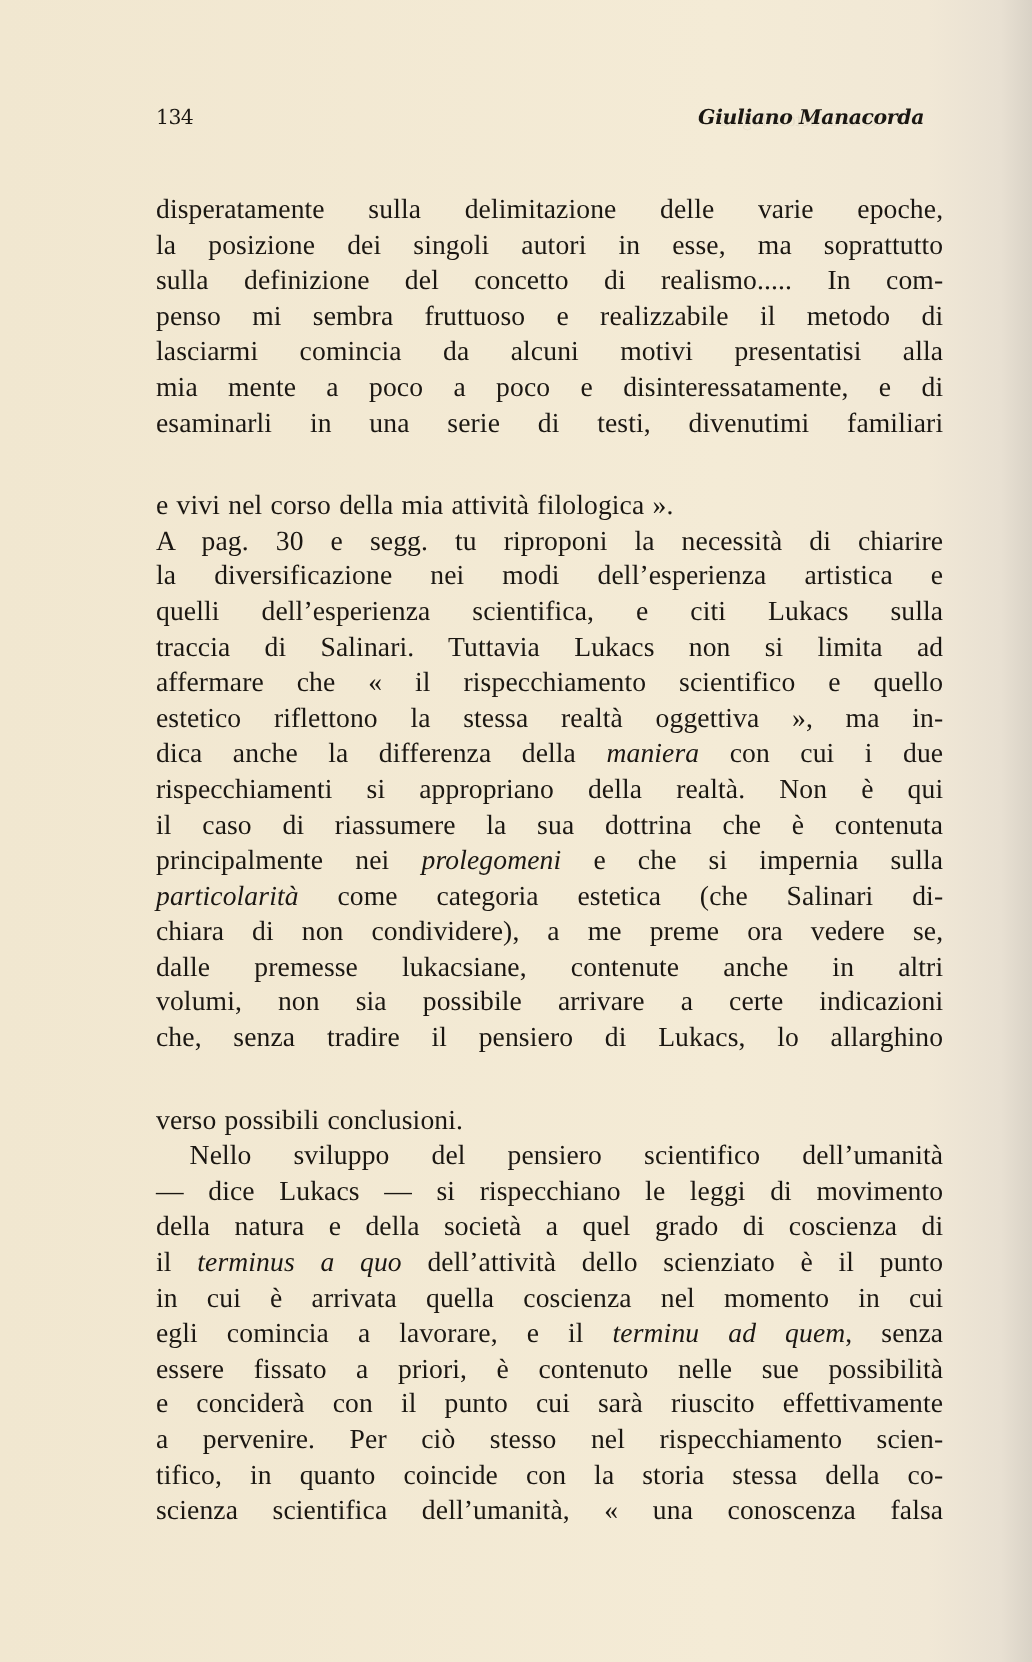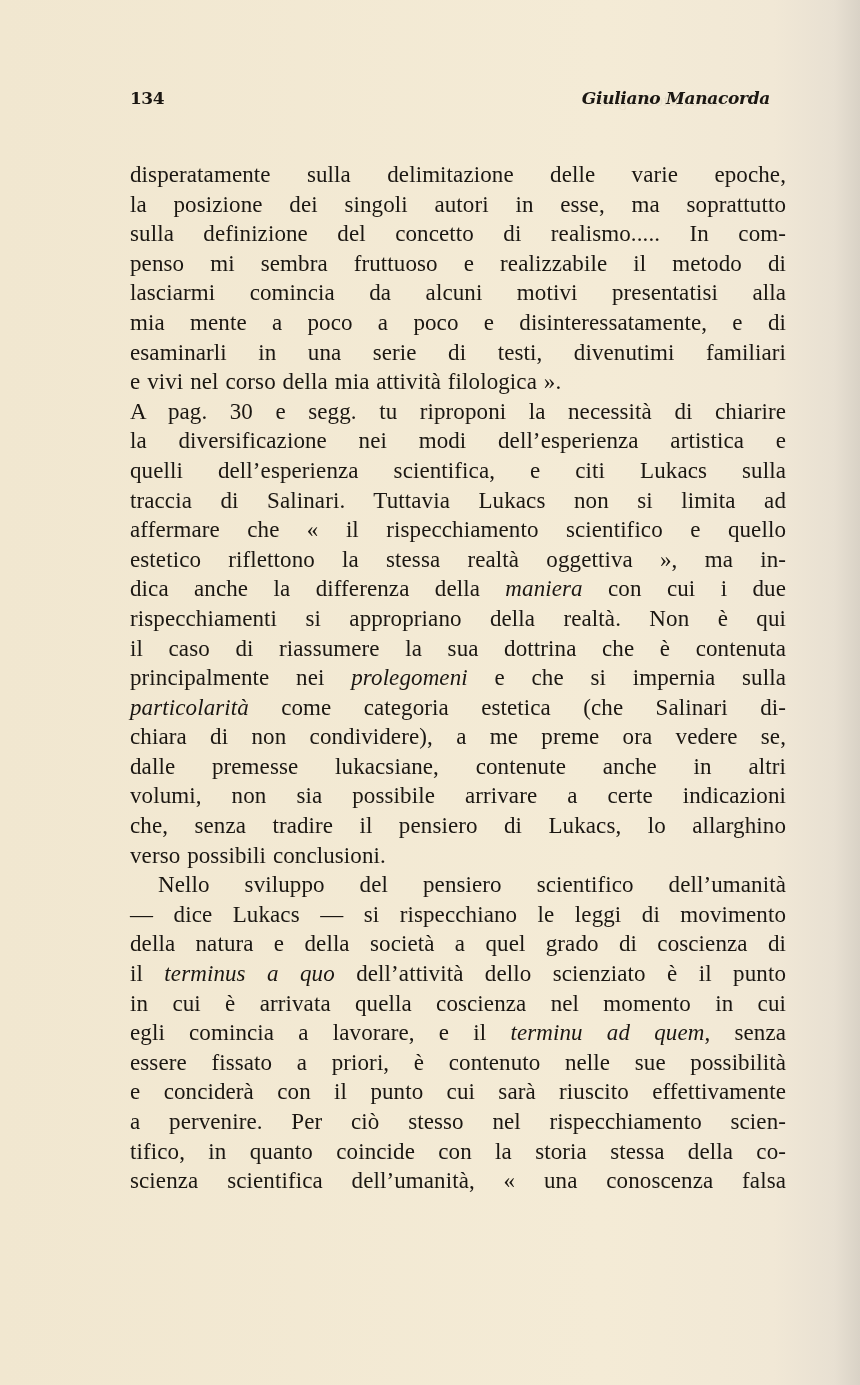--- a/index.html
+++ b/index.html
@@ -23,21 +23,21 @@
       left: 130px;
       top: 88px;
       width: 656px;
       height: 30px;
     }
     .page-number {
       position: absolute;
       left: 0;
       top: 0;
       font-size: 17px;
-      font-weight: bold;
+      font-weight: normal;
       font-family: "DejaVu Serif", serif;
       letter-spacing: -0.5px;
     }
     .running-head {
       position: absolute;
       right: 16px;
       top: 0;
       font-size: 17px;
       font-weight: bold;
       font-style: italic;
@@ -55,21 +55,21 @@
       height: 29.6px;
       line-height: 29.6px;
       font-size: 23px;
       font-family: "Liberation Serif", serif;
       text-align: justify;
       text-align-last: justify;
       white-space: nowrap;
       letter-spacing: 0.1px;
       word-spacing: 1px;
     }
-    .line.last { text-align-last: left; }
+    .line.last { text-align-last: left; margin-top: 39px; }
     .line.indent { padding-left: 28px; }
     .line span { white-space: pre; }
     em { }
     .bleed {
       position: absolute;
       left: 600px; top: 92px;
       font-size: 16px;
       color: rgba(60,50,40,0.07);
       transform: scaleX(-1);
       font-family: "Liberation Serif", serif;

